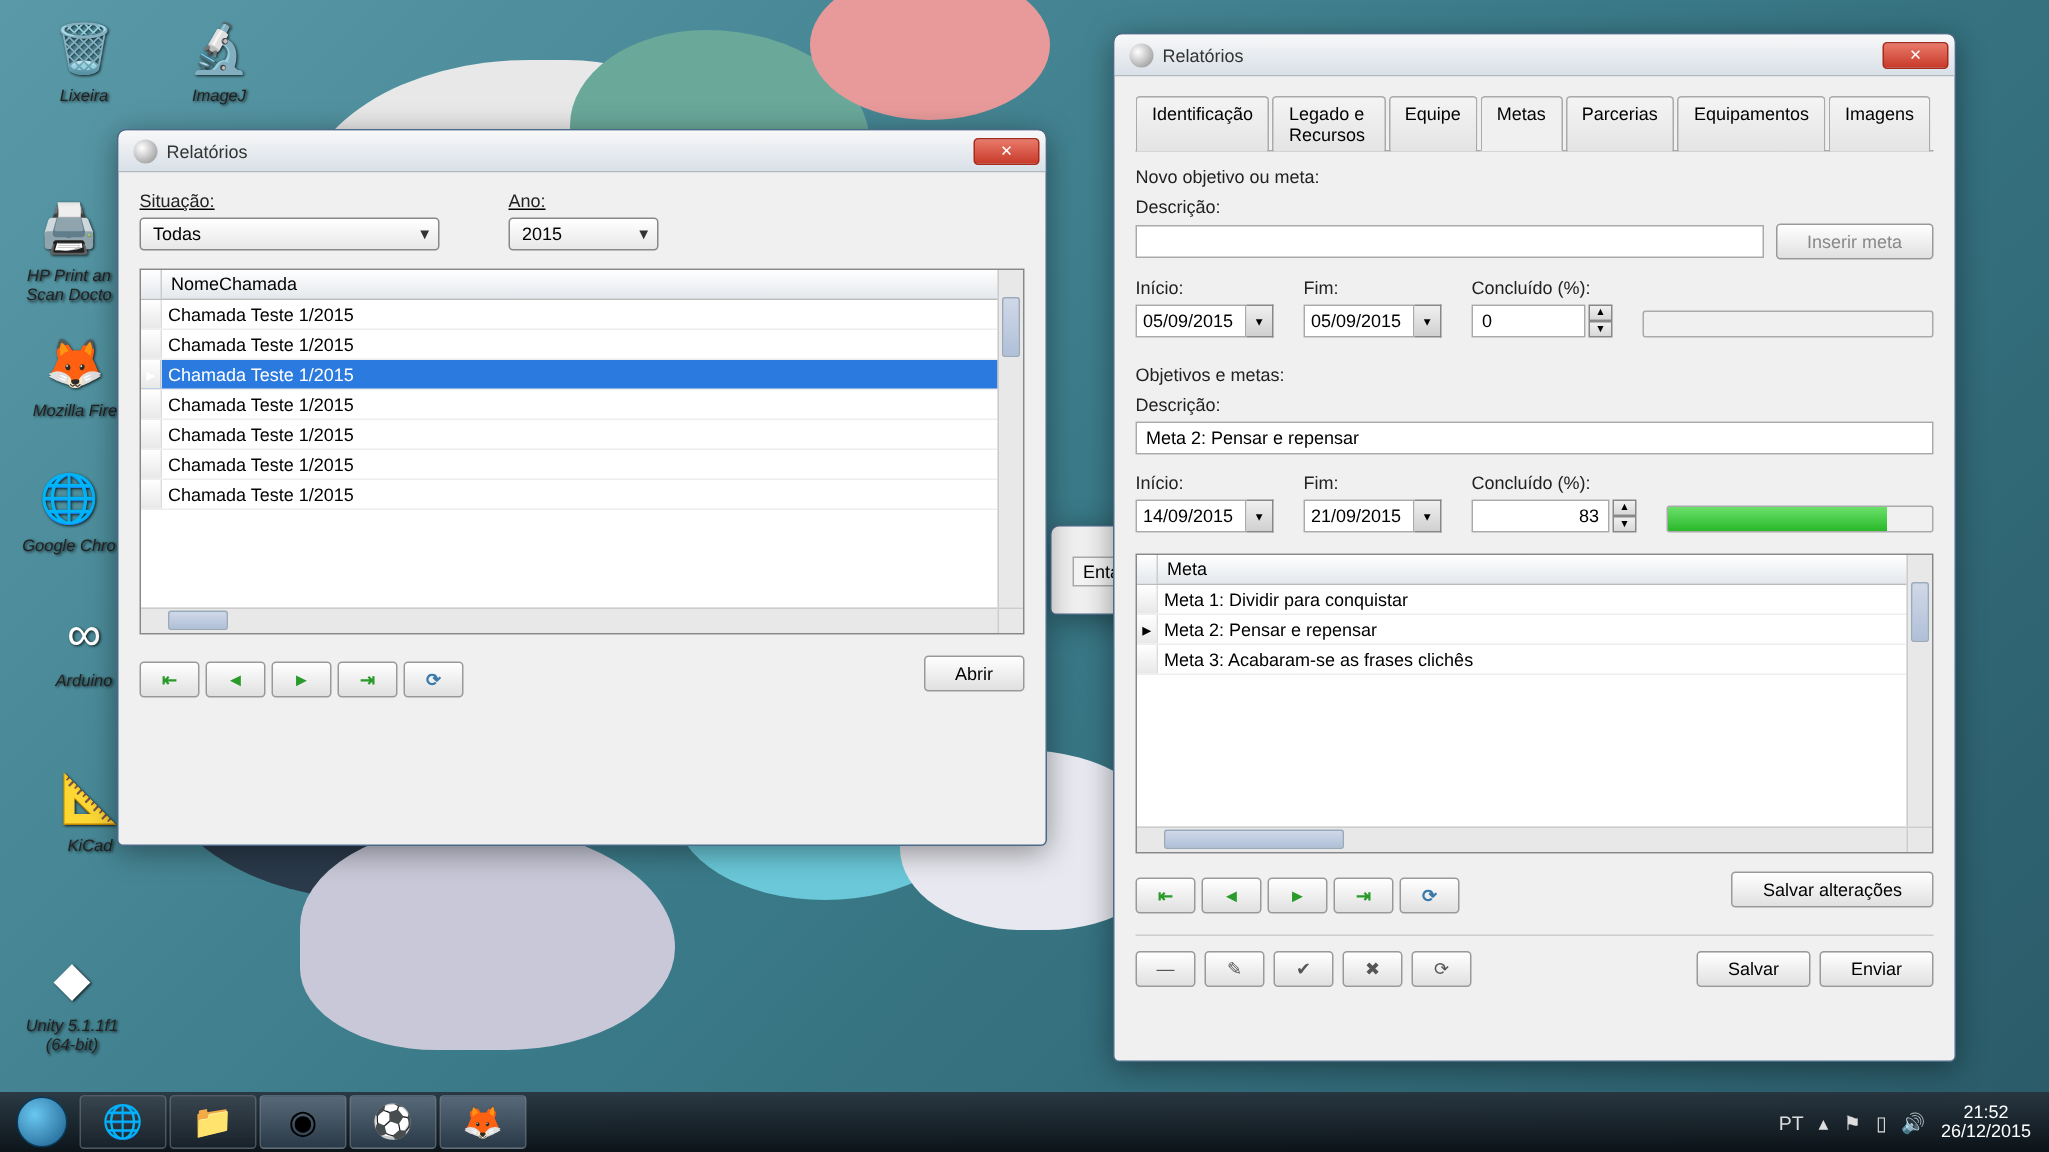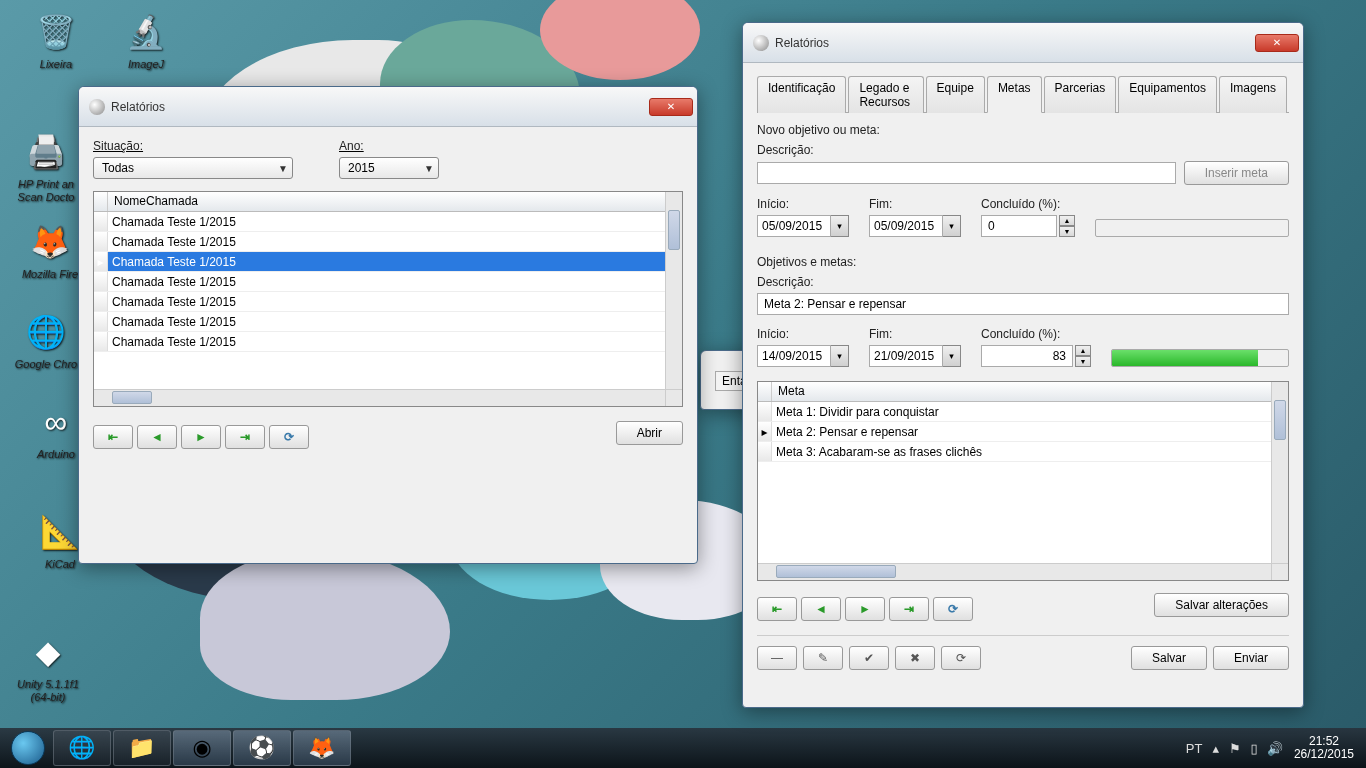--- a/index.html
+++ b/index.html
@@ -17,21 +17,21 @@
 .blob7 { background: #e8e8f0; width: 180px; height: 120px; top: 500px; left: 600px; border-radius: 40% 60% 50% 50%; }
 
 
 .desktop-icons { position: absolute; top: 0; left: 0; }
 .desktop-icon { position: absolute; width: 76px; text-align: center; color: #fff; text-shadow: 1px 1px 2px rgba(0,0,0,0.8); cursor: pointer; }
 .desktop-icon .ico { width: 48px; height: 48px; margin: 0 auto 2px; display: flex; align-items: center; justify-content: center; font-size: 32px; }
 .desktop-icon .label { font-size: 11px; line-height: 13px; font-style: italic; }
 
 
 .window { position: absolute; background: #f0f0f0; border: 1px solid #4a6a8a; border-radius: 6px 6px 4px 4px; box-shadow: 0 4px 20px rgba(0,0,0,0.4); }
-.titlebar { height: 40px; background: linear-gradient(#f8f8f8, #d8e0e8); border-bottom: 1px solid #b0b8c0; border-radius: 5px 5px 0 0; display: flex; align-items: center; padding: 0 4px; }
+.titlebar { height: 28px; background: linear-gradient(#f8f8f8, #d8e0e8); border-bottom: 1px solid #b0b8c0; border-radius: 5px 5px 0 0; display: flex; align-items: center; padding: 0 4px; }
 .titlebar .app-icon { width: 16px; height: 16px; margin: 0 6px; background: radial-gradient(circle at 35% 35%, #fff, #888); border-radius: 50%; }
 .titlebar .title { flex: 1; color: #333; font-size: 12px; }
 .titlebar .win-controls { display: flex; gap: 2px; }
 .titlebar .win-btn { width: 28px; height: 18px; border-radius: 3px; display: flex; align-items: center; justify-content: center; font-size: 10px; cursor: pointer; }
 .win-btn.close { background: linear-gradient(#e87a6a, #c83a2a); border: 1px solid #a82a1a; color: #fff; width: 44px; }
 
 .window-body { padding: 12px 14px; }
 
 
 .label { color: #222; margin-bottom: 4px; display: block; }
@@ -161,21 +161,21 @@
       </div>
       <div>
         <span class="label">Ano:</span>
         <div class="combo" style="width:100px;">
           <span>2015</span>
           <span class="caret">▼</span>
         </div>
       </div>
     </div>
 
-    <div class="grid-wrap" style="height:216px;">
+    <div class="grid-wrap" style="height:244px;">
       <div class="grid-header">
         <div style="width:14px; border-right:1px solid #ccc; background:linear-gradient(#fff,#e4e8ec);"></div>
         <div class="cell" style="flex:1;">NomeChamada</div>
       </div>
       <div id="grid1-rows">
           <div class="grid-row">
             <div class="rowhead"></div>
             <div class="cell">Chamada Teste 1/2015</div>
           </div>
           <div class="grid-row">

